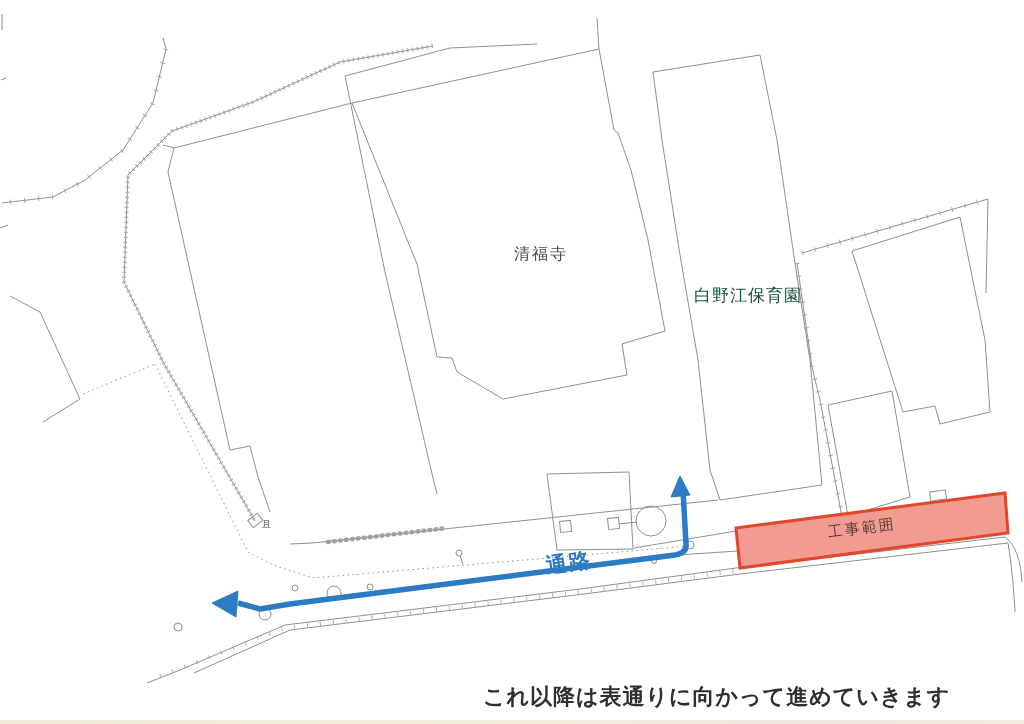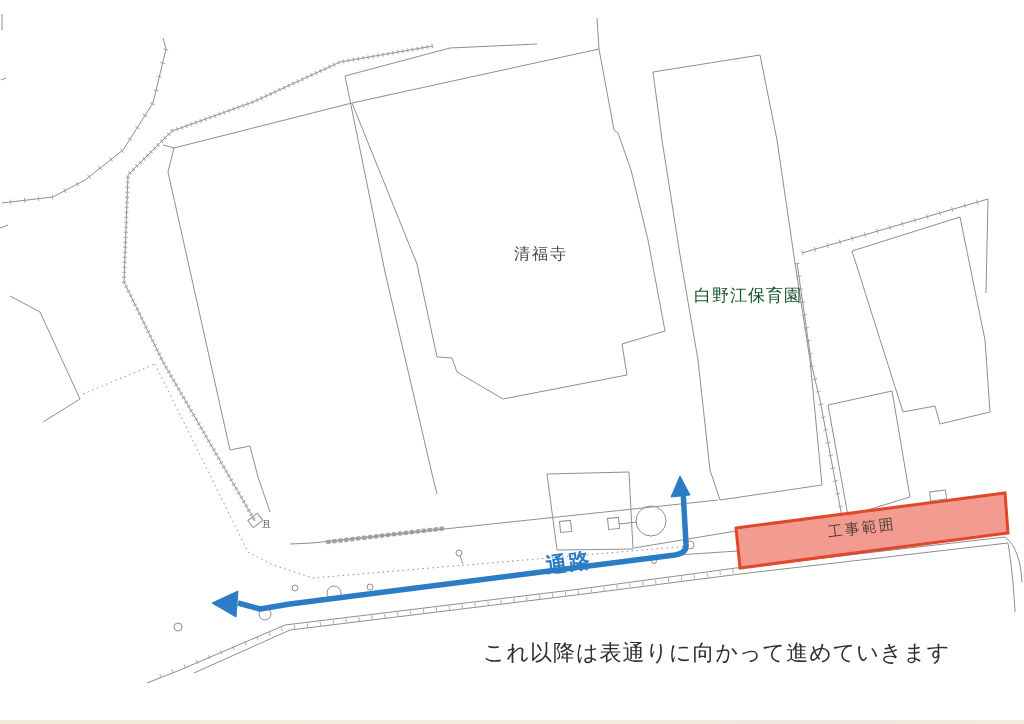--- a/index.html
+++ b/index.html
@@ -9,21 +9,21 @@
   .lbl{position:absolute;color:#3a3a3a;white-space:nowrap;}
   .lbl-temple{left:514px;top:244px;font-size:16px;letter-spacing:2px;color:#4a4a4a;}
   .lbl-nursery{left:694px;top:284px;font-size:17px;letter-spacing:1px;color:#14532d;}
   .lbl-zone{left:828px;top:523px;font-size:15px;letter-spacing:2px;color:#5a4038;
             transform:rotate(-7deg);transform-origin:left center;}
   .lbl-passage{left:546px;top:552px;font-size:21px;font-weight:bold;letter-spacing:2px;
                color:#2b7cc5;transform:rotate(-8deg);transform-origin:left center;}
   .lbl-shed{left:262px;top:518px;font-size:9px;color:#444;}
   .note{position:absolute;left:483px;color:#2f2f2f;}
   .note1{top:615px;font-size:25px;letter-spacing:3px;}
-  .note2{top:638px;font-size:22px;letter-spacing:1px;}
+  .note2{top:682px;font-size:22px;letter-spacing:1px;font-weight:bold;}
   .scan-strip{position:absolute;left:0;bottom:0;width:1024px;height:4px;
       background:linear-gradient(90deg,#ece6cf 0%,#f0ead6 55%,#eadfd6 80%,#efe9d5 100%);
       opacity:.8;}
 </style>
 </head>
 <body>
 
 <div id="stage">
 
   <svg id="plan-svg" width="1024" height="724" viewBox="0 0 1024 724">

